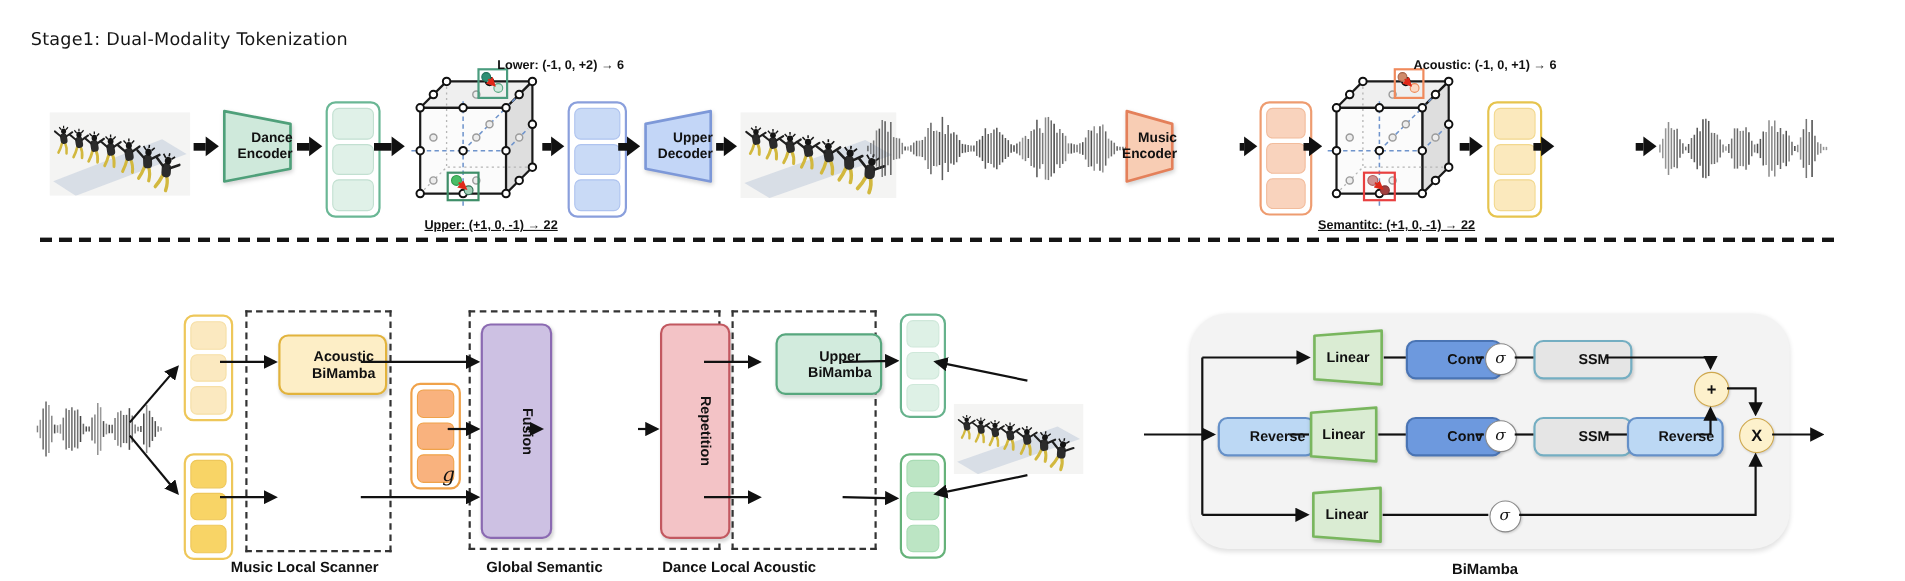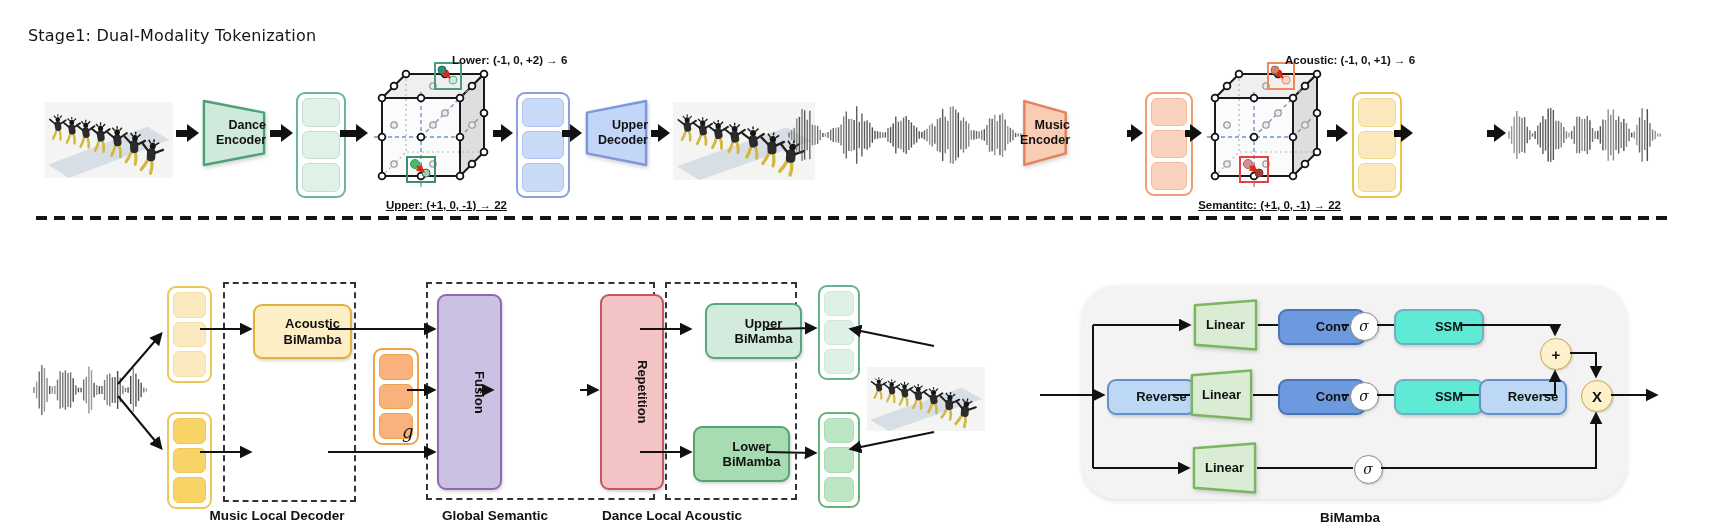--- a/index.html
+++ b/index.html
@@ -52,21 +52,21 @@
   .bx.vert{writing-mode:vertical-rl;}
   .b-acoustic{background:#fdeec6;border-color:#e2b33c;}
   .b-semantic{background:#f9d45c;border-color:#dfa93a;}
   .b-fusion{background:#cdc1e3;border-color:#8b6ab2;}
   .b-global{background:#fdead0;border-color:#dfa22e;}
   .b-repetition{background:#f3c3c6;border-color:#c25860;}
   .b-upper{background:#d2ebdd;border-color:#57a77e;}
   .b-lower{background:#a7dcb3;border-color:#55a56b;}
   .b-conv{background:#6d99de;border-color:#4a74b4;}
   .b-reverse{background:#bcd8f4;border-color:#6590c8;}
-  .b-ssm{background:#5eead4;border-color:#74aec2;}
+  .b-ssm{background:#e5e5e5;border-color:#74aec2;}
   .dashed-box{position:absolute;border:2.5px dashed #333;background:transparent;}
   .scan-label{position:absolute;font-weight:bold;font-size:13.5px;text-align:center;}
   .cube-label{position:absolute;font-weight:bold;font-size:11.5px;white-space:nowrap;}
   .cube-label.ctr{text-align:right;text-decoration:underline;}
   
   .sig{position:absolute;width:27px;height:27px;border-radius:50%;background:#fff;
        border:1.6px solid #8a8a8a;display:flex;align-items:center;justify-content:center;
        font-family:"DejaVu Serif",serif;font-style:italic;font-size:14px;
        box-shadow:1px 1px 2px rgba(0,0,0,.15);}
   .op{position:absolute;width:30px;height:30px;border-radius:50%;background:#fdf1cc;
@@ -579,21 +579,20 @@
       <i></i>
   </div>
   <div class="glabel" style="left:402px;top:403px;">g</div>
 
   <div class="dashed-box" style="left:426px;top:264px;width:225px;height:214px;"></div>
   <div class="bx b-fusion vert" style="left:437px;top:276px;width:41px;height:192px;">Fusion</div>
   <div class="bx b-repetition vert" style="left:600px;top:276px;width:40px;height:192px;">Repetition</div>
 
   <div class="dashed-box" style="left:665px;top:264px;width:128px;height:214px;"></div>
   <div class="bx b-upper" style="left:693px;top:285px;width:73px;height:52px;margin-left:12px;">Upper BiMamba</div>
-  <div class="bx b-lower" style="left:693px;top:408px;width:73px;height:52px;">Lower BiMamba</div>
 
   <div class="stack up2" style="left:818px;top:267px;width:30px;height:83px;">
     <i></i>
       <i></i>
       <i></i>
   </div>
   <div class="stack lo2" style="left:818px;top:394px;width:30px;height:84px;">
     <i></i>
       <i></i>
       <i></i>
@@ -606,21 +605,21 @@
       <use href="#dncr" transform="translate(8,16) scale(0.78)"></use>
       <use href="#dncr" transform="translate(24,19) scale(0.82)"></use>
       <use href="#dncr" transform="translate(40,22) scale(0.86)"></use>
       <use href="#dncr" transform="translate(57,25) scale(0.9)"></use>
       <use href="#dncr" transform="translate(76,29) scale(0.95)"></use>
       <use href="#dncr" transform="translate(97,34) scale(1) rotate(8)"></use>
       <use href="#dncr" transform="translate(118,41) scale(1.05) rotate(14)"></use>
     </svg>
   </div>
 
-  <div class="scan-label" style="left:192px;top:490px;width:170px;">Music Local Decoder</div>
+  <div class="scan-label" style="left:192px;top:490px;width:170px;">Music Local Scanner</div>
   <div class="scan-label" style="left:410px;top:490px;width:170px;">Global Semantic</div>
   <div class="scan-label" style="left:587px;top:490px;width:170px;">Dance Local Acoustic</div>
 
   <div class="panel" style="left:1082px;top:267px;width:545px;height:214px;"></div>
 
   <div class="trap t-linear" style="left:1193px;top:281px;width:65px;height:52px;">
     <svg viewBox="0 0 100 100" preserveAspectRatio="none">
         <polygon points="3,12 97,3 97,97 3,88"></polygon>
       </svg>
     <span class="trap-label">Linear</span>

